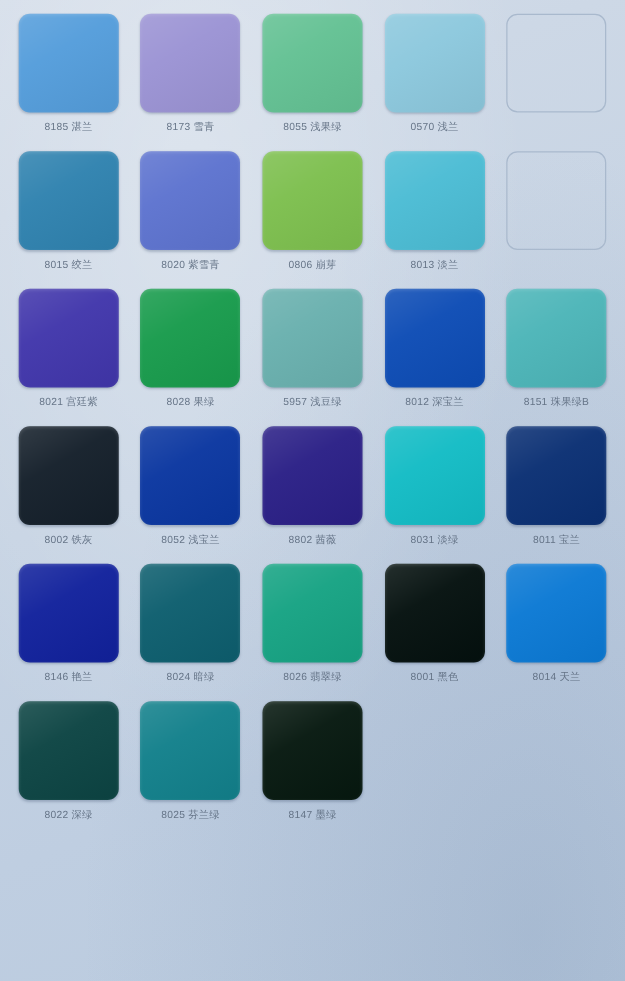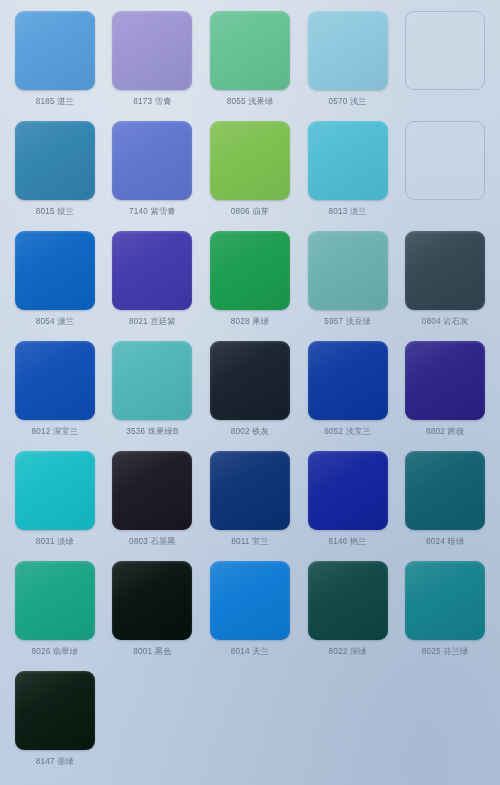--- a/index.html
+++ b/index.html
@@ -118,83 +118,71 @@
       <div class="cell">
         <div class="swatch outline" style="background-color: transparent;"></div>
         <div class="label"></div>
       </div>
       <div class="cell">
         <div class="swatch" style="background-color: rgb(47, 130, 175);"></div>
         <div class="label">8015 绞兰</div>
       </div>
       <div class="cell">
         <div class="swatch" style="background-color: rgb(93, 115, 207);"></div>
-        <div class="label">7140 紫雪青</div>
+        <div class="label">8020 紫雪青</div>
       </div>
       <div class="cell">
         <div class="swatch" style="background-color: rgb(125, 191, 78);"></div>
         <div class="label">0806 崩芽</div>
       </div>
       <div class="cell">
         <div class="swatch" style="background-color: rgb(75, 188, 212);"></div>
         <div class="label">8013 淡兰</div>
       </div>
       <div class="cell">
         <div class="swatch outline" style="background-color: transparent;"></div>
         <div class="label"></div>
       </div>
       <div class="cell">
-        <div class="swatch" style="background-color: rgb(9, 99, 195);"></div>
-        <div class="label">8054 漂兰</div>
-      </div>
-      <div class="cell">
         <div class="swatch" style="background-color: rgb(65, 54, 171);"></div>
         <div class="label">8021 宫廷紫</div>
       </div>
       <div class="cell">
         <div class="swatch" style="background-color: rgb(24, 155, 76);"></div>
         <div class="label">8028 果绿</div>
       </div>
       <div class="cell">
         <div class="swatch" style="background-color: rgb(105, 176, 174);"></div>
         <div class="label">5957 浅豆绿</div>
       </div>
       <div class="cell">
-        <div class="swatch" style="background-color: rgb(48, 68, 79);"></div>
-        <div class="label">0804 岩石灰</div>
-      </div>
-      <div class="cell">
         <div class="swatch" style="background-color: rgb(13, 76, 181);"></div>
         <div class="label">8012 深宝兰</div>
       </div>
       <div class="cell">
         <div class="swatch" style="background-color: rgb(76, 181, 184);"></div>
-        <div class="label">3536 珠果绿B</div>
+        <div class="label">8151 珠果绿B</div>
       </div>
       <div class="cell">
         <div class="swatch" style="background-color: rgb(20, 31, 42);"></div>
         <div class="label">8002 铁灰</div>
       </div>
       <div class="cell">
         <div class="swatch" style="background-color: rgb(10, 54, 160);"></div>
         <div class="label">8052 浅宝兰</div>
       </div>
       <div class="cell">
         <div class="swatch" style="background-color: rgb(42, 31, 134);"></div>
         <div class="label">8802 茜薇</div>
       </div>
       <div class="cell">
         <div class="swatch" style="background-color: rgb(19, 188, 197);"></div>
         <div class="label">8031 淡绿</div>
       </div>
       <div class="cell">
-        <div class="swatch" style="background-color: rgb(26, 22, 32);"></div>
-        <div class="label">0803 石墨黑</div>
-      </div>
-      <div class="cell">
         <div class="swatch" style="background-color: rgb(10, 47, 115);"></div>
         <div class="label">8011 宝兰</div>
       </div>
       <div class="cell">
         <div class="swatch" style="background-color: rgb(17, 33, 156);"></div>
         <div class="label">8146 艳兰</div>
       </div>
       <div class="cell">
         <div class="swatch" style="background-color: rgb(13, 94, 110);"></div>
         <div class="label">8024 暗绿</div>

